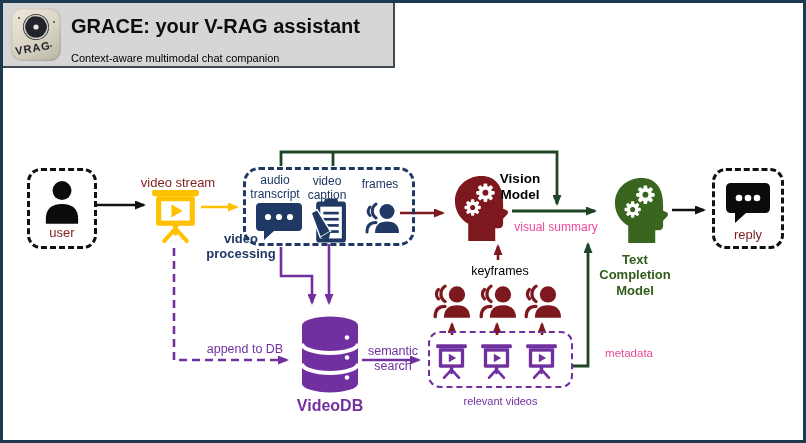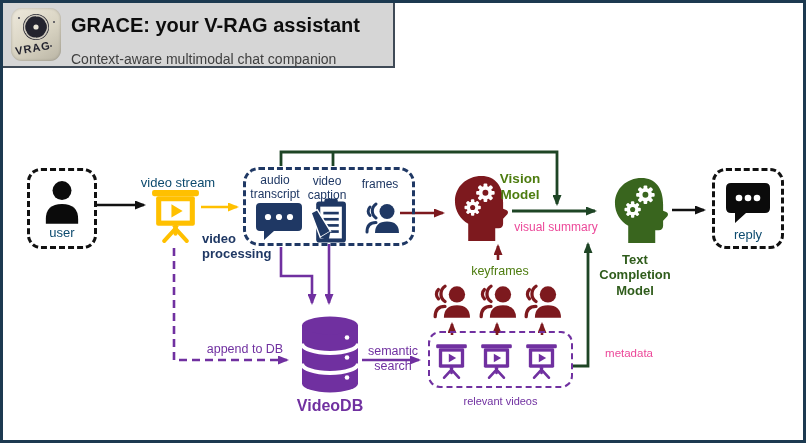--- a/index.html
+++ b/index.html
@@ -19,26 +19,26 @@
   .logo{
     position:relative;width:50px;height:53px;border-radius:11px;flex:0 0 auto;
     background:linear-gradient(145deg,#eee9dc 0%,#d8d3c2 55%,#b9b4a4 100%);
     box-shadow:inset 0 0 3px rgba(0,0,0,.25);
   }
   .logo-text{
     position:absolute;left:4px;bottom:7px;transform:rotate(-10deg);
     font-weight:700;font-size:11px;letter-spacing:1px;color:#23232e;
   }
   .ht .title{font-size:20px;font-weight:700;color:#0d0d0d;line-height:1.15;margin-top:12px;}
-  .ht .subtitle{font-size:14px;color:#404040;line-height:1.2;margin-top:14px;}
+  .ht .subtitle{font-size:11px;color:#000000;line-height:1.2;margin-top:14px;}
   
-  .lbl{position:absolute;font-size:12px;line-height:1.18;text-align:center;color:#0c4a6e;}
+  .lbl{position:absolute;font-size:12px;line-height:1.18;text-align:center;color:#7f1d1d;}
   .navy{color:#1f3864;}
   .purple{color:#7030a0;}
-  .maroon{color:#4d7c0f;text-align:center;}
+  .maroon{color:#000000;text-align:center;}
   .dgreen{color:#ec4899;}
   .ghead{color:#2f5c1b;}
   .b{font-weight:700;}
   
   .dash-box{position:absolute;border-radius:14px;}
   .box-user,.box-reply{border:3px dashed #111;}
   .box-proc{border:3px dashed #1f3864;border-radius:16px;}
   .box-rel{border:2.5px dashed #7030a0;border-radius:12px;}
   .icon{position:absolute;}
   svg{display:block;}
@@ -181,21 +181,21 @@
       <svg width="34" height="32" viewBox="0 0 34 32">
         <g stroke="#1f3864" stroke-width="3" fill="none" stroke-linecap="round">
           <path d="M11 2 A8.5 8.5 0 0 0 11 16"></path>
           <path d="M5 5 A5.8 5.8 0 0 0 5 13.5"></path>
           <path d="M2 30 Q2 20.5 11 20.5"></path>
         </g>
         <circle cx="22" cy="9.5" r="7.5" fill="#1f3864"></circle>
         <path d="M10 31 Q10 19.5 22 19.5 Q34 19.5 34 31 Z" fill="#1f3864"></path>
       </svg>
     </div>
-    <div class="lbl navy b" style="left:199px;top:228px;width:78px;font-size:13px;text-align:left;">video processing</div>
+    <div class="lbl navy b" style="left:199px;top:228px;width:78px;font-size:13px;text-align:center;">video processing</div>
 
     <div class="icon" style="left:449px;top:172px;">
       <svg width="57" height="67" viewBox="0 0 58 68">
         <path d="M30 1 C15 1 3 12 3 26.5 C3 36.5 8.5 45 16.5 49.5 L16.5 67 L44 67 L44 54 L47.5 54 C50.5 54 52 52.2 52 49.4 L52 44.5 L56.3 39.8 C57.6 38.3 57 36.4 55.2 35.6 L52 34.2 L52 28 C52 11 44 1 30 1 Z" fill="#7d191e"></path>
         <g transform="translate(34,18)">
           <g fill="#fff">
             <rect x="-1.9" y="-9.4" width="3.8" height="18.8" rx="1"></rect>
             <rect x="-1.9" y="-9.4" width="3.8" height="18.8" rx="1" transform="rotate(45)"></rect>
             <rect x="-1.9" y="-9.4" width="3.8" height="18.8" rx="1" transform="rotate(90)"></rect>
             <rect x="-1.9" y="-9.4" width="3.8" height="18.8" rx="1" transform="rotate(135)"></rect>

